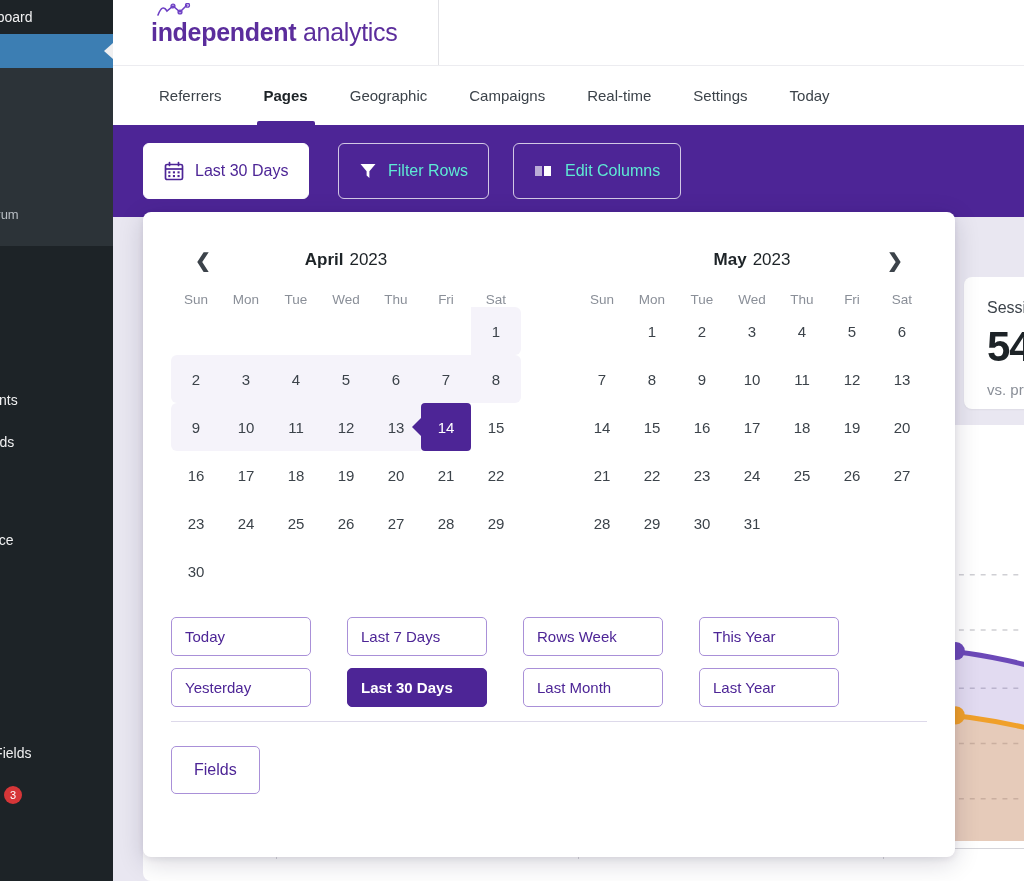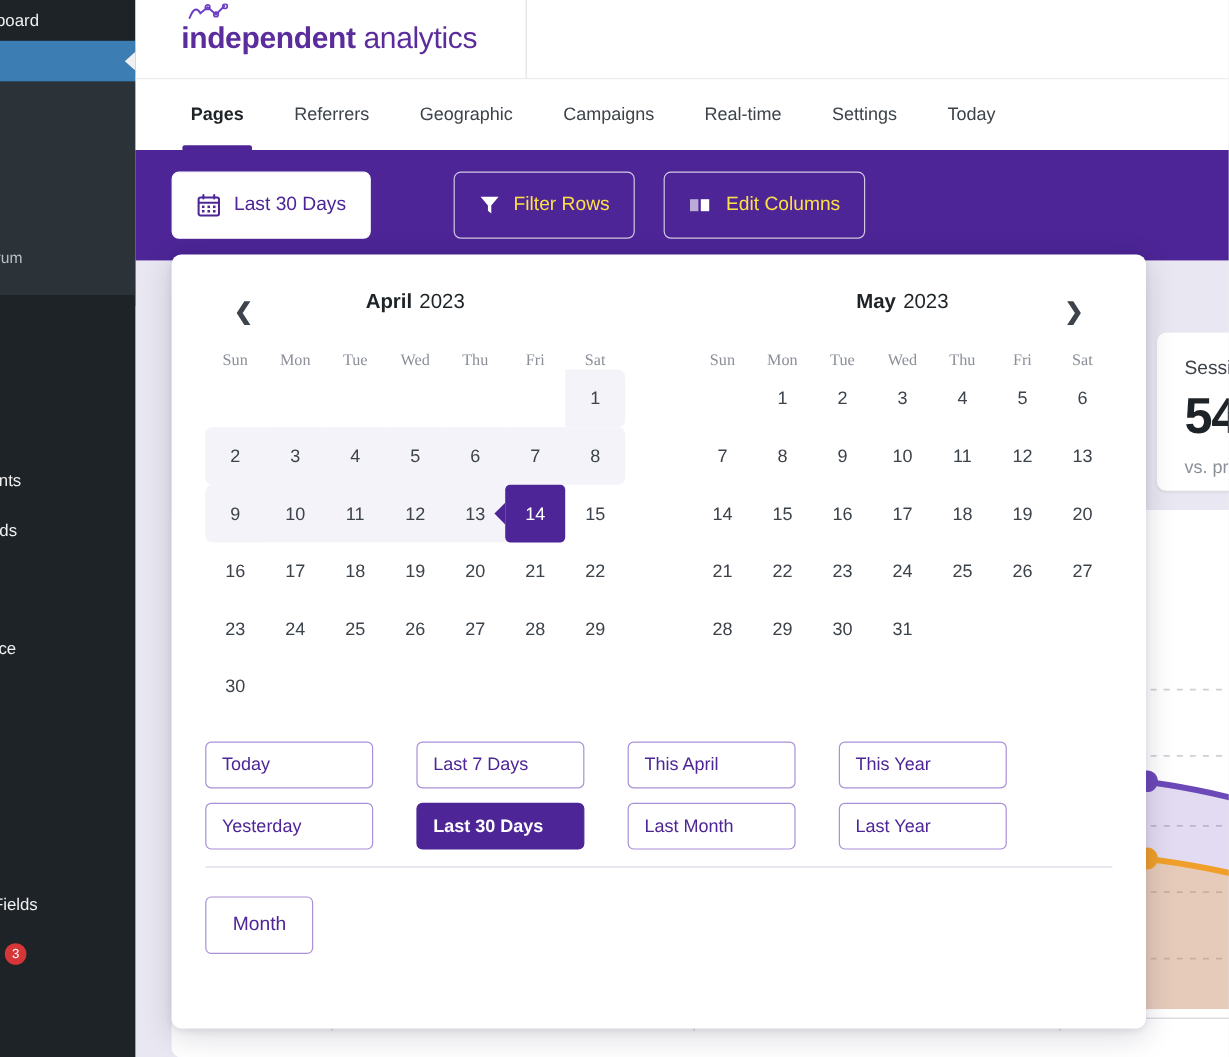--- a/index.html
+++ b/index.html
@@ -89,21 +89,21 @@
     position: absolute; left: 0; top: 125px; width: 911px; height: 92px;
     background: #4d2596;
   }
   .tb-btn {
     position: absolute; top: 18px; height: 56px; border-radius: 6px;
     display: flex; align-items: center; gap: 11px;
     padding: 0 20px; font-size: 16px; cursor: pointer;
     border: 1px solid rgba(255,255,255,.75);
   }
   .tb-btn.primary { background: #fff; color: #4d2596; border-color: #fff; left: 30px; }
-  .tb-btn.ghost { background: transparent; color: #fde047; margin-left: 40px; }
+  .tb-btn.ghost { background: transparent; color: #5eead4; }
   .tb-btn.ghost.filter { left: 225px; }
   .tb-btn.ghost.cols { left: 400px; }
 
   
   .metric-card {
     position: absolute; left: 851px; top: 277px; width: 180px; height: 132px;
     background: #fff; border-radius: 8px; padding: 22px 0 0 23px;
     box-shadow: 0 1px 2px rgba(0,0,0,.05);
   }
   .metric-label { font-size: 16px; color: #3c434a; }
@@ -132,34 +132,34 @@
   
   .picker {
     position: absolute; left: 30px; top: 212px; width: 812px; height: 645px;
     background: #fff; border-radius: 8px;
     box-shadow: 0 6px 26px rgba(20,10,50,.16), 0 2px 6px rgba(20,10,50,.08);
     z-index: 50;
   }
   .cal-wrap { position: relative; padding: 30px 0 0 0; display: flex; }
   .cal { width: 406px; position: relative; }
   .cal-head {
-    height: 36px; display: flex; justify-content: center;
+    height: 36px; display: flex; align-items: center; justify-content: center;
     font-size: 17px; color: #1d2327; position: relative;
   }
   .cal-head .mon { font-weight: 700; }
   .cal-head .yr { font-weight: 400; margin-left: 6px; }
   .nav-arrow {
     position: absolute; width: 32px; height: 32px; top: 2px;
     display: flex; align-items: center; justify-content: center;
     font-size: 19px; color: #3c434a; cursor: pointer; font-weight: 700;
   }
   .nav-arrow.prev { left: 44px; }
   .nav-arrow.next { right: 44px; }
   .dow-row, .wk-row { display: flex; padding: 0 28px; }
-  .dow-row { margin-top: 14px; font-family: Liberation Serif, serif; }
+  .dow-row { margin-top: 14px; }
   .dow {
     width: 52px; text-align: center; font-size: 13.5px; color: #8a8f98;
   }
   .wk-row { height: 48px; }
   .day {
     width: 52px; height: 48px; display: flex; align-items: center; justify-content: center;
     font-size: 15px; color: #3c434a; position: relative; cursor: pointer;
   }
   .day.empty { cursor: default; }
   .day.inrange { background: #f5f3fa; }
@@ -285,25 +285,25 @@
             <circle cx="17" cy="3" r="1.9" fill="none" stroke="#6d3fc4" stroke-width="1.4"></circle>
             <circle cx="24" cy="9" r="1.9" fill="none" stroke="#6d3fc4" stroke-width="1.4"></circle>
             <circle cx="31.5" cy="2.2" r="1.9" fill="none" stroke="#6d3fc4" stroke-width="1.4"></circle>
           </svg>
           <span class="b">independent</span><span class="n"> analytics</span>
         </div>
       </div>
     </div>
 
     <div class="navbar">
+      <div class="nav-tab">
+          <span>Referrers</span>
+        </div>
       <div class="nav-tab active">
           <span>Pages</span>
-        </div>
-      <div class="nav-tab">
-          <span>Referrers</span>
         </div>
       <div class="nav-tab">
           <span>Geographic</span>
         </div>
       <div class="nav-tab">
           <span>Campaigns</span>
         </div>
       <div class="nav-tab">
           <span>Real-time</span>
         </div>
@@ -523,21 +523,21 @@
 
       <div class="presets">
         <div class="preset-row">
           <div class="preset">
               <span>Today</span>
             </div>
           <div class="preset">
               <span>Last 7 Days</span>
             </div>
           <div class="preset">
-              <span>This April</span>
+              <span>Rows Week</span>
             </div>
           <div class="preset">
               <span>This Year</span>
             </div>
         </div>
         <div class="preset-row">
           <div class="preset">
               <span>Yesterday</span>
             </div>
           <div class="preset active">
@@ -548,18 +548,18 @@
             </div>
           <div class="preset">
               <span>Last Year</span>
             </div>
         </div>
       </div>
 
       <div class="divider"></div>
 
       <div class="actions">
-        <button class="btn-cancel">Month</button>
+        <button class="btn-cancel">Fields</button>
       </div>
     </div>
 
   </div>
 </div>
 
 </body></html>

